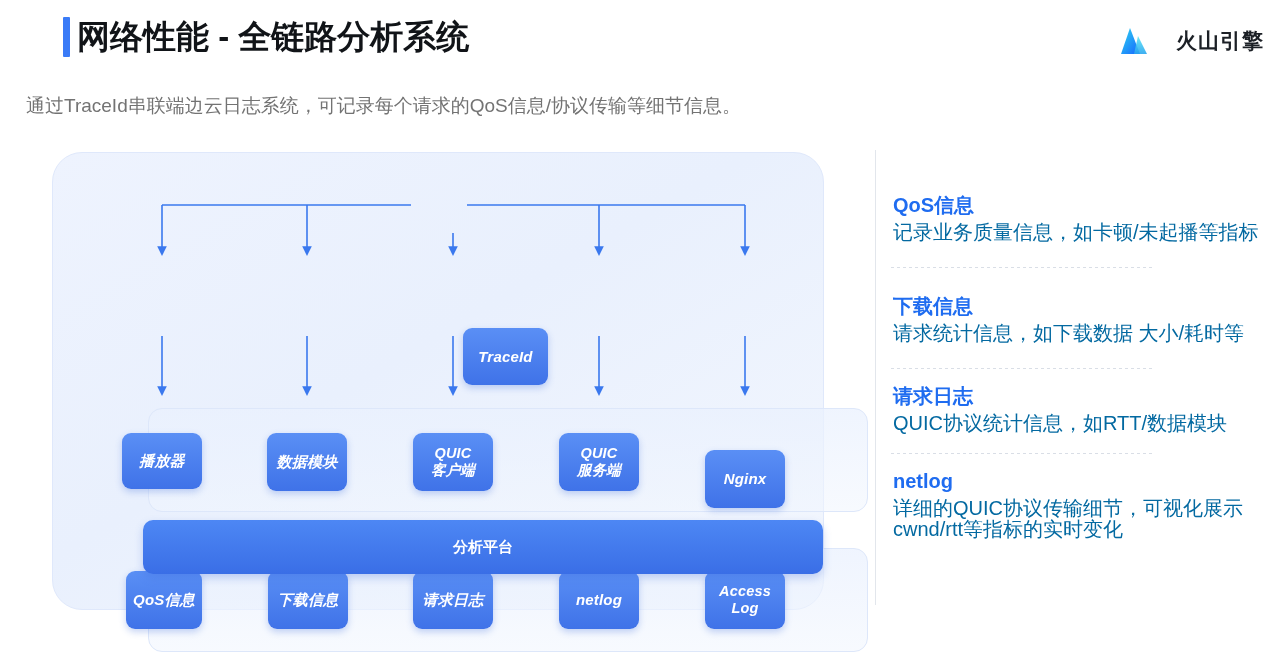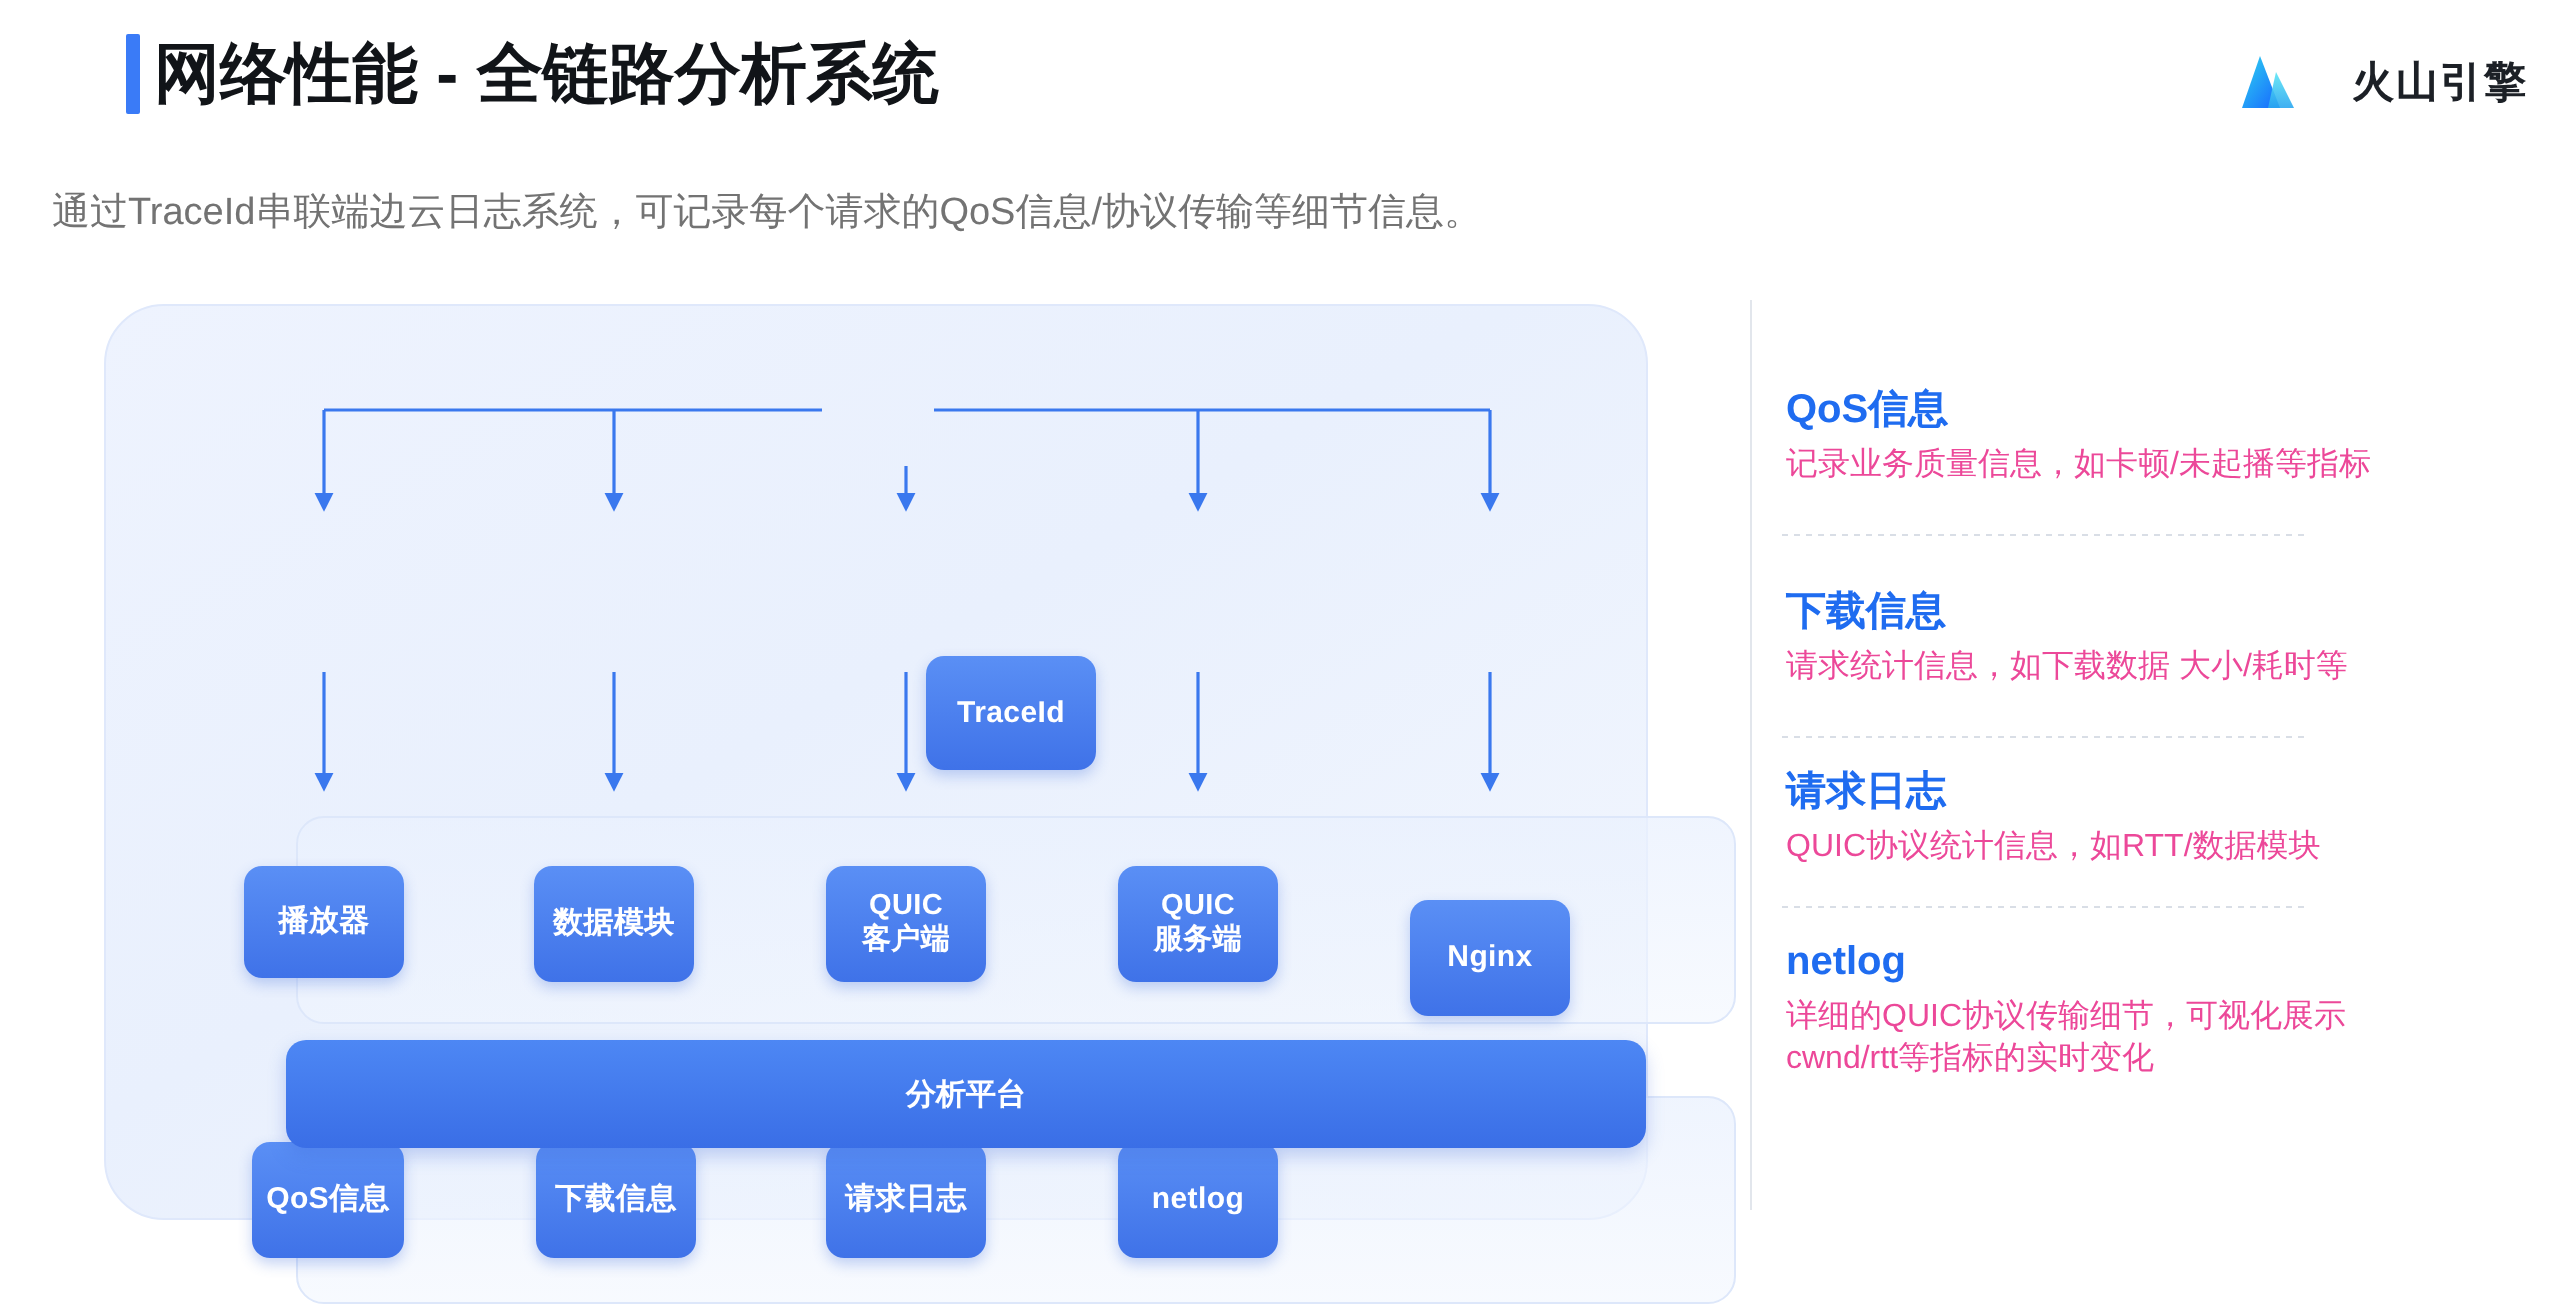--- a/index.html
+++ b/index.html
@@ -45,40 +45,41 @@
   .group-mid { left:95px; top:255px; width:720px; height:104px; }
   .group-bot { left:95px; top:395px; width:720px; height:104px; }
 
   .node {
     position:absolute; border-radius:9px;
     background: linear-gradient(180deg,#5a8ff5 0%, #3f72e8 100%);
     box-shadow: 0 3px 7px rgba(64,110,220,.30);
     color:#ffffff; display:flex; align-items:center; justify-content:center;
     text-align:right; font-size:15px; font-weight:600; line-height:1.18;
     letter-spacing:.2px;
+    font-style:italic;
   }
   .node.wide-label { font-size:14.5px; }
   .node-traceid { left:410px; top:175px; width:85px; height:57px; }
 
   .analysis-bar {
     position:absolute; left:94px; top:519px; width:722px; height:54px;
     border-radius:10px;
     background: linear-gradient(180deg,#4d87f4 0%, #3a6ee6 100%);
     box-shadow: 0 4px 9px rgba(60,105,215,.28);
     color:#fff; display:flex; align-items:center; justify-content:center;
     font-size:15px; font-weight:600;margin-left:48px;
   }
 
   svg.wires { position:absolute; left:0; top:0; width:772px; height:458px; pointer-events:none; }
 
   
   .divider-v { position:absolute; left:875px; top:150px; width:1px; height:455px; background:#e2e6ec; }
   .info-item { position:absolute; width:370px; }
   .info-title { font-size:20px; font-weight:bold; color:#1f6cf0; line-height:26px; margin-bottom:4px; }
-  .info-desc { font-size:16px; color:#ec4899; line-height:21px; }
+  .info-desc { font-size:20px; color:#0369a1; line-height:21px; }
   .divider-h { position:absolute; left:891px; width:264px; height:1px;
                background:repeating-linear-gradient(to right,#d9dee6 0 3px, transparent 3px 6px); }
 </style>
 </head>
 <body>
 
 <div class="page">
 
   <div class="header">
     <div class="title-wrap">
@@ -163,20 +164,24 @@
     </div>
     <div class="node" style="left:215px;top:418px;width:80px;height:58px;">
       <span>下载信息</span>
     </div>
     <div class="node" style="left:360px;top:418px;width:80px;height:58px;">
       <span>请求日志</span>
     </div>
     <div class="node" style="left:506px;top:418px;width:80px;height:58px;">
       <span>netlog</span>
     </div>
+    <div class="node wide-label" style="left:652px;top:418px;width:80px;height:58px;flex-direction:column;">
+      <span>Access</span>
+      <span>Log</span>
+    </div>
   <div class="analysis-bar" style="left: 42px; top: 367px; width: 680px; height: 54px; display: flex;">
         <span>分析平台</span>
       </div>
     </div>
 
   <div class="divider-v"></div>
 
   <div class="info-item" style="left:893px;top:192px;">
     <div class="info-title">QoS信息</div>
     <div class="info-desc">记录业务质量信息，如卡顿/未起播等指标</div>

